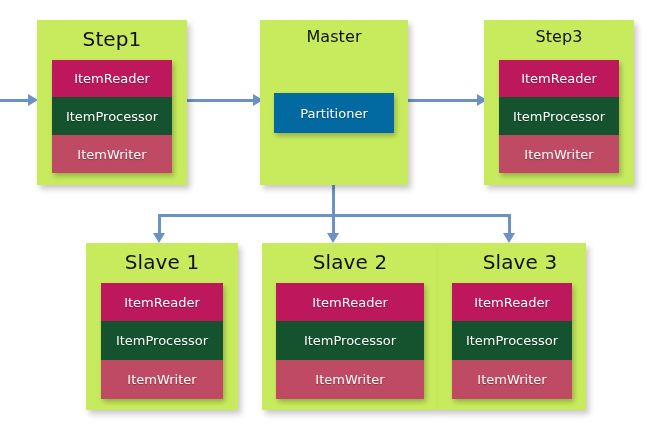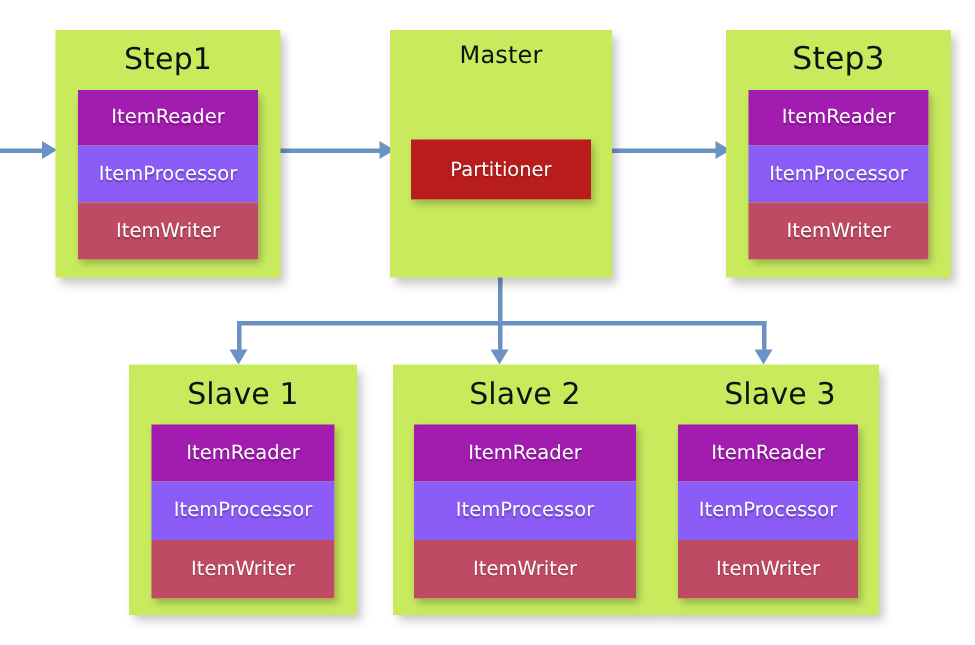--- a/index.html
+++ b/index.html
@@ -54,24 +54,24 @@
     width: 100%;
     box-sizing: border-box;
     display: flex;
     align-items: center;
     justify-content: center;
     color: #ffffff;
     text-shadow: 0 1px 1px rgba(0,0,0,0.30);
     white-space: nowrap;
   }
 
-  .band-reader    { background: #a21caf; }
-  .band-processor { background: #8b5cf6; }
+  .band-reader    { background: #be185d; }
+  .band-processor { background: #14532d; }
   .band-writer    { background: #bf4a63; }
-  .band-partitioner { background: #b91c1c; }
+  .band-partitioner { background: #0369a1; }
 
   
   .line {
     position: absolute;
     background: #6a92c4;
     z-index: 1;
   }
   .line-h { height: 3px; }
   .line-v { width: 3px; }
 
@@ -131,21 +131,21 @@
   </div>
 
   <div class="panel" style="left:260px; top:20px; width:148px; height:165px;">
     <div class="panel-title" style="top:7px; font-size:16px;">Master</div>
     <div class="stack" style="left:14px; right:14px; top:73px;">
       <div class="band band-partitioner" style="height:40px; font-size:13px;">Partitioner</div>
     </div>
   </div>
 
   <div class="panel" style="left:484px; top:20px; width:150px; height:165px;">
-    <div class="panel-title" style="top:7px; font-size:21px;">Step3</div>
+    <div class="panel-title" style="top:7px; font-size:16px;">Step3</div>
     <div class="stack" style="left:15px; right:15px; top:40px;">
       <div class="band band-reader" style="height:37px; font-size:13px;">ItemReader</div>
       <div class="band band-processor" style="height:38px; font-size:13px;">ItemProcessor</div>
       <div class="band band-writer" style="height:38px; font-size:13px;">ItemWriter</div>
     </div>
   </div>
 
   <div class="panel" style="left:86px; top:243px; width:152px; height:167px;padding-left:28px;">
     <div class="panel-title" style="top:7px; font-size:20px;">Slave 1</div>
     <div class="stack" style="left:15px; right:15px; top:40px;">

